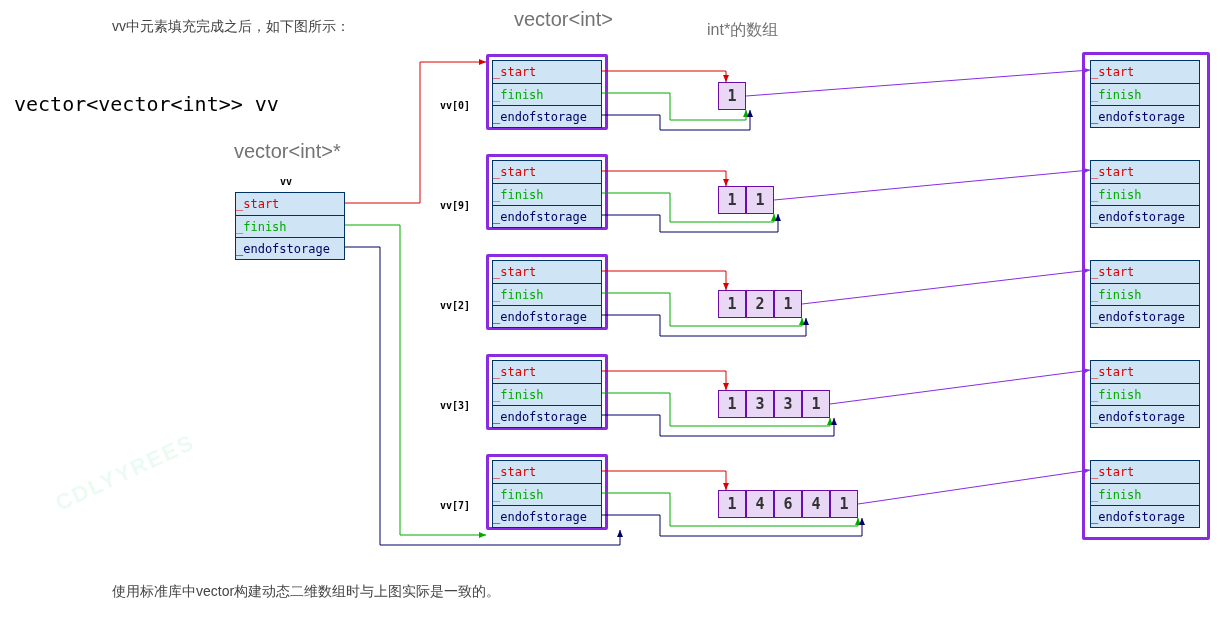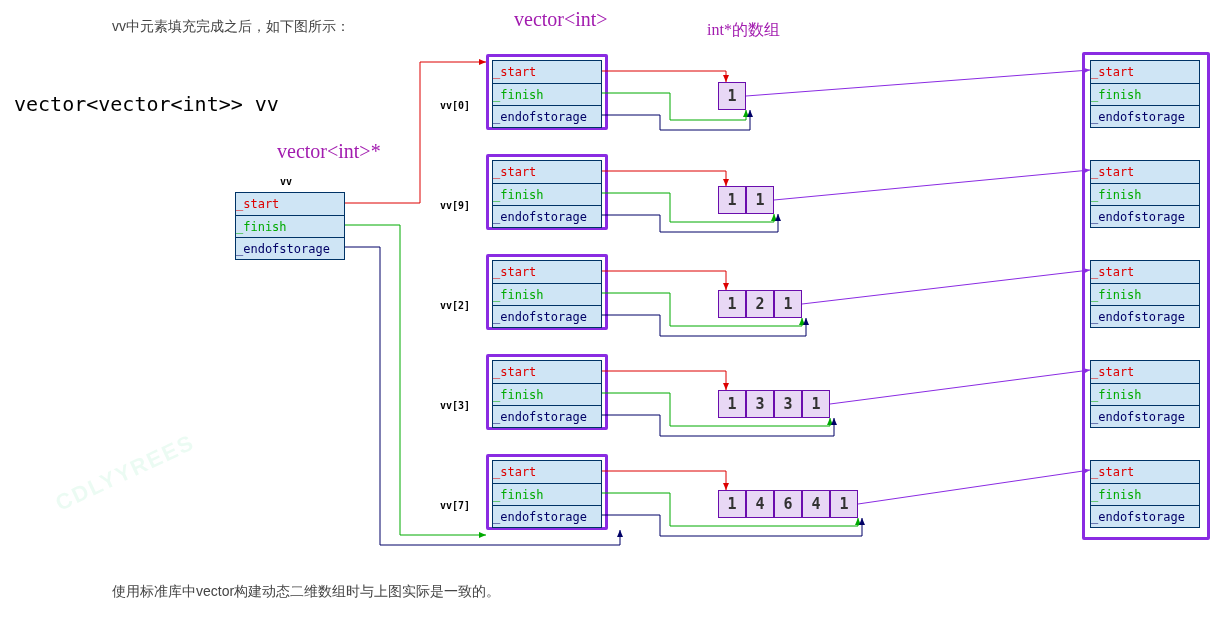--- a/index.html
+++ b/index.html
@@ -8,21 +8,21 @@
     padding: 0;
     width: 1230px;
     height: 618px;
     font-family: Arial, "Microsoft YaHei", sans-serif;
     background: #fff;
     position: relative;
     overflow: hidden;
   }
   .label { position: absolute; font-size: 15px; color: #333; }
   .label.big { font-size: 20px; font-family: Consolas, monospace; color: #000; }
-  .label.purple { color: #a21caf; font-size: 20px; font-family: Liberation Serif, serif; }
+  .label.purple { color: #737373; font-size: 20px; font-family: Liberation Sans, sans-serif; }
   .label.small { font-size: 14px; color: #444; }
   .box3 {
     position: absolute;
     width: 110px;
     border: 1px solid #003366;
     background: #cfe5f5;
     font-family: Consolas, monospace;
     font-size: 12px;
   }
   .box3 .row {
@@ -74,21 +74,21 @@
     letter-spacing: 2px;
   }
 </style>
 </head>
 <body>
 
 <div class="label small" style="left:112px; top:18px;">vv中元素填充完成之后，如下图所示：</div>
 <div class="label purple" style="left:514px; top:8px;">vector&lt;int&gt;</div>
 <div class="label purple" style="left:707px; top:20px; font-size:16px;">int*的数组</div>
 <div class="label big" style="left:14px; top:92px;">vector&lt;vector&lt;int&gt;&gt; vv</div>
-<div class="label purple" style="left:234px; top:140px;margin-left:43px;">vector&lt;int&gt;*</div>
+<div class="label purple" style="left:234px; top:140px;">vector&lt;int&gt;*</div>
 <div class="label small" style="left:112px; top:583px;">使用标准库中vector构建动态二维数组时与上图实际是一致的。</div>
 
 <div class="watermark" style="left:50px; top:460px;">CDLYYREES</div>
 
 <div class="idx" style="left:280px; top:176px; font-weight:bold;">vv</div>
 <div class="box3" style="left:235px; top:192px;">
   <div class="row start">_start</div>
   <div class="row finish">_finish</div>
   <div class="row end">_endofstorage</div>
 </div>

